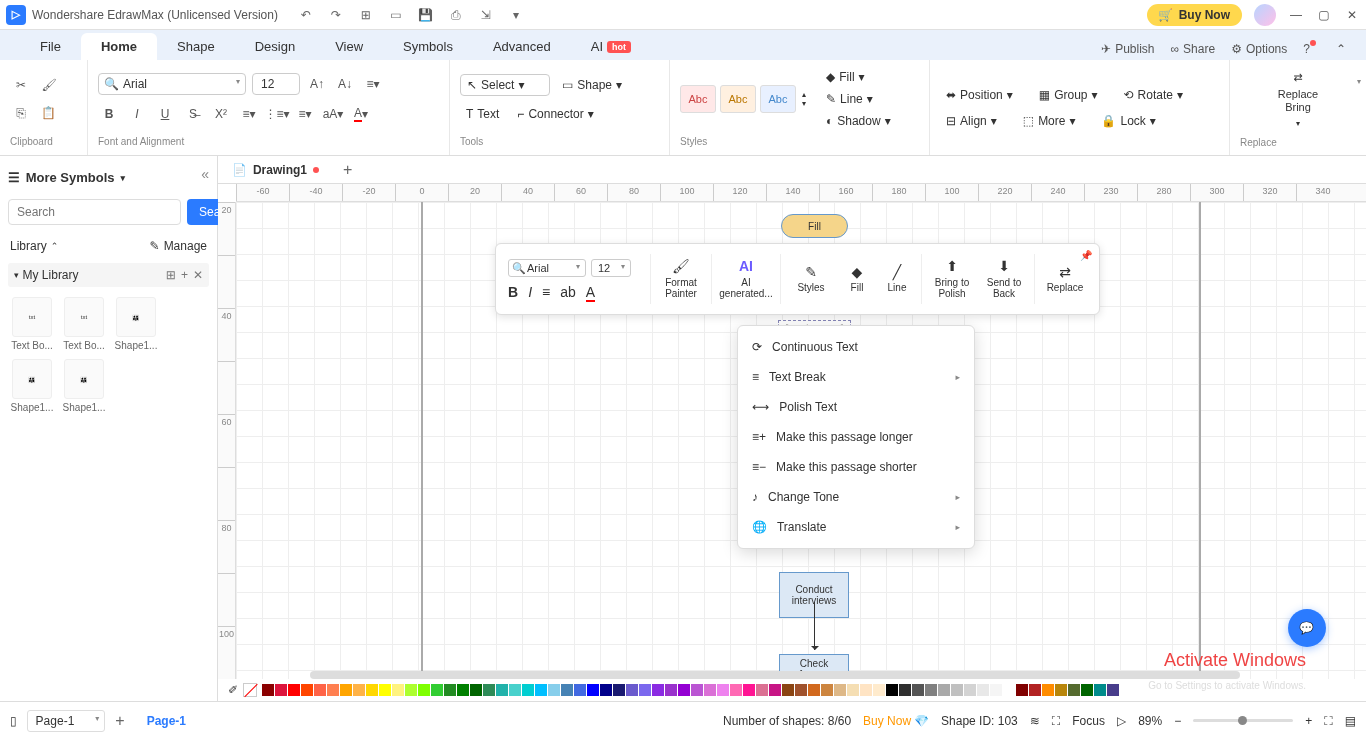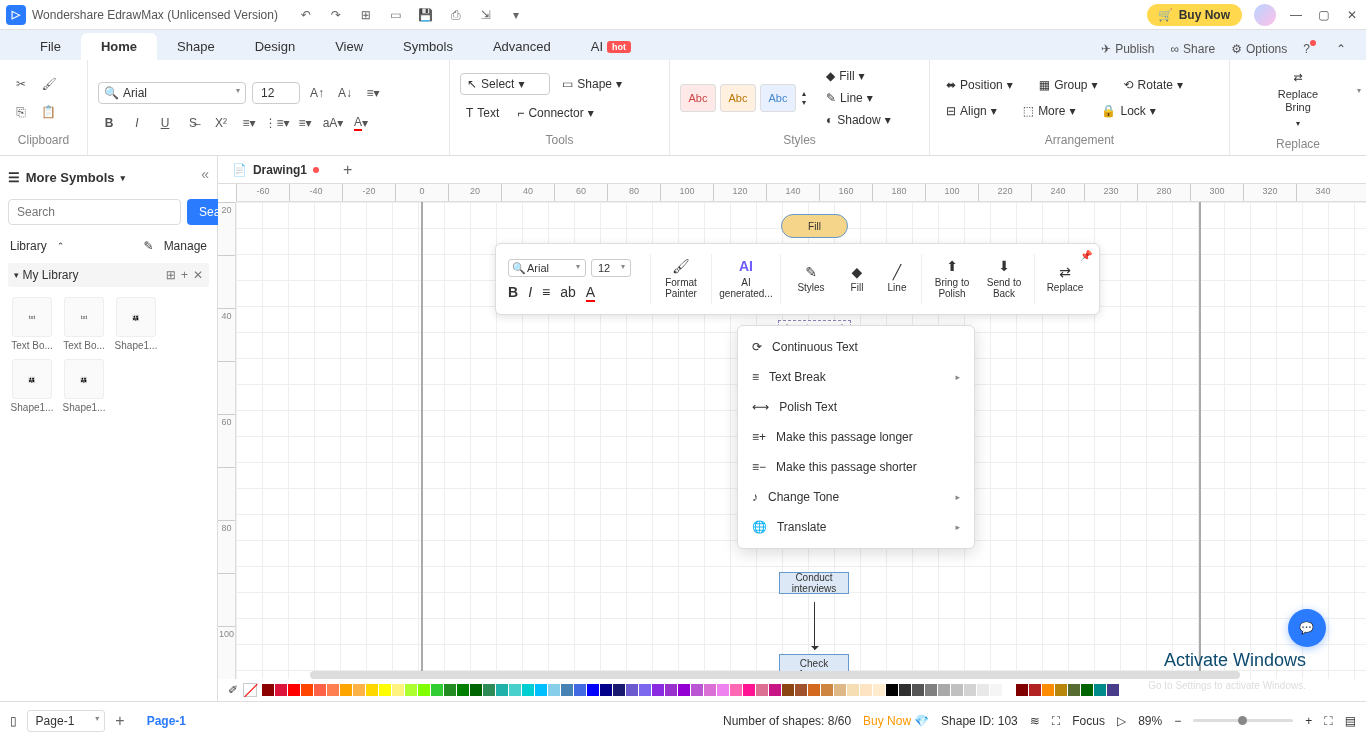--- a/index.html
+++ b/index.html
@@ -23,21 +23,21 @@
 .menu-ai { display: flex; align-items: center; gap: 4px; }
 .hot-badge { background: #ff5252; color: #fff; border-radius: 3px; padding: 1px 5px; font-size: 9px; font-weight: bold; }
 .menu-right { margin-left: auto; display: flex; gap: 16px; padding-right: 20px; align-items: center; padding-bottom: 4px;}
 .menu-right-btn { display: flex; align-items: center; gap: 4px; color: #555; cursor: pointer; font-size: 12px;}
 .notif-dot { width:6px;height:6px;background:#ff5252;border-radius:50%;position:relative;top:-6px;left:-4px;}
 
 
 .ribbon { height: 96px; background: #fff; display: flex; border-bottom: 1px solid #ddd; }
 .ribbon-group { border-right: 1px solid #e8e8e8; padding: 5px 10px; display: flex; flex-direction: column; }
 .ribbon-group-content { flex: 1; display: flex; align-items: center; gap: 6px; }
-.ribbon-group-label { font-size: 12px; color: #888; text-align: center; padding: 3px 0; position: relative;}
+.ribbon-group-label { font-size: 10px; color: #888; padding: 3px 0; position: relative;}
 .ribbon-icon { width: 22px; height: 22px; display: flex; align-items: center; justify-content: center; color: #555; cursor: pointer; border-radius: 3px;}
 .ribbon-col { display: flex; flex-direction: column; gap: 6px; }
 .ribbon-row { display: flex; gap: 6px; align-items: center; }
 .font-select { border: 1px solid #ccc; border-radius: 4px; padding: 3px 20px 3px 24px; font-size: 12px; width: 148px; position: relative; background:#fff;cursor:pointer;}
 .font-size-sel { border: 1px solid #ccc; border-radius: 4px; padding: 3px 16px 3px 8px; font-size: 12px; width: 48px;background:#fff;cursor:pointer;}
 .dropdown-arr { position: absolute; right: 5px; font-size: 8px; color: #888; }
 .abc-box { width: 36px; height: 28px; border: 1px solid #ddd; border-radius: 3px; display: flex; align-items: center; justify-content: center; font-size: 11px; cursor: pointer; }
 .abc-red { background: #ffe8e8; color: #c44; }
 .abc-orange { background: #fff0e0; color: #b70; }
 .abc-blue { background: #e8f0ff; color: #48c; }
@@ -52,21 +52,21 @@
 .tab-plus { padding: 4px 10px; font-size: 16px; color: #666; cursor: pointer; }
 
 
 .left-panel { position: absolute; left: 0; top: 156px; width: 218px; height: 548px; background: #fff; border-right: 1px solid #ddd; padding: 8px; }
 .more-symbols { display: flex; align-items: center; gap: 6px; font-weight: 600; font-size: 13px; padding: 6px 0; }
 .panel-collapse { position: absolute; right: 8px; top: 10px; cursor: pointer; color: #888; font-size:14px;}
 .search-row { display: flex; gap: 6px; margin: 8px 0; }
 .search-inp { flex: 1; border: 1px solid #ddd; border-radius: 4px; padding: 5px 8px; font-size: 12px; }
 .search-btn { background: #2b7bff; color: #fff; border: none; border-radius: 4px; padding: 5px 12px; cursor: pointer; font-size: 12px; }
 .lib-row { display: flex; justify-content: space-between; align-items: center; padding: 6px 2px; font-size: 12px; }
-.lib-row span{display:flex;align-items:center;gap:10px;}
+.lib-row span{display:flex;align-items:center;gap:4px;}
 .mylib-header { background: #f5f5f5; padding: 5px 6px; display: flex; align-items: center; font-size: 12px; border-radius: 3px; margin-top: 4px;}
 .mylib-icons { margin-left: auto; display: flex; gap: 5px; color: #777; }
 .shapes-grid { display: flex; flex-wrap: wrap; gap: 8px; padding: 10px 2px; }
 .shape-item { width: 44px; display: flex; flex-direction: column; align-items: center; gap: 3px; cursor: pointer; }
 .shape-thumb { width: 40px; height: 40px; border: 1px solid #eee; border-radius: 3px; display: flex; align-items: center; justify-content: center; font-size: 6px; text-align:center; background:#fafafa;}
 .shape-label { font-size: 10px; color: #666; white-space: nowrap; overflow: hidden; text-overflow: ellipsis; width: 44px; text-align: center; }
 
 
 .canvas-wrap { position: absolute; left: 218px; top: 184px; right: 0; bottom: 60px; background: #fff; }
 .ruler-h { position: absolute; top: 0; left: 18px; right: 0; height: 18px; background: #fafafa; border-bottom: 1px solid #ddd; display: flex; font-size: 9px; color: #888; }
@@ -104,21 +104,21 @@
 .color-sw { width: 12px; height: 12px; cursor: pointer; }
 .scroll-thumb { position:absolute; left:310px; bottom:60px; width:930px; height:8px; background:#ddd; border-radius:4px;}
 
 
 .status-bar { position: absolute; left: 0; bottom: 0; right: 0; height: 38px; background: #fff; border-top: 1px solid #ddd; display: flex; align-items: center; padding: 0 10px; gap: 10px; font-size: 12px; }
 .page-tab { padding: 4px 12px; color: #2b7bff; font-weight: 600; }
 .page-sel { border: 1px solid #ddd; padding: 3px 30px 3px 8px; border-radius: 3px; position:relative;cursor:pointer;}
 .status-right { margin-left: auto; display: flex; align-items: center; gap: 12px; }
 .zoom-track { width: 100px; height: 3px; background: #ddd; border-radius: 2px; position: relative; }
 .zoom-thumb { position: absolute; left: 45px; top: -3px; width: 9px; height: 9px; background: #888; border-radius: 50%; }
-.watermark { position:absolute; right:60px; bottom:68px; font-size:18px; color:#0c4a6e; pointer-events:none;}
+.watermark { position:absolute; right:60px; bottom:68px; font-size:18px; color:#ef4444; pointer-events:none;}
 .watermark2 { position:absolute; right:60px; bottom:48px; font-size:10px; color:#ddd; pointer-events:none;}
 
 
 .chat-bubble { position: absolute; right: 40px; bottom: 92px; width: 38px; height: 38px; background: #2b7bff; border-radius: 50%; display: flex; align-items: center; justify-content: center; color: #fff; cursor: pointer; box-shadow: 0 2px 8px rgba(43,123,255,0.4);}
 .icon-sm{font-size:14px;}
 </style>
 </head>
 <body>
 
 <div class="title-bar">
@@ -224,20 +224,21 @@
           <div class="ribbon-icon">S̶</div>
           <div class="ribbon-icon">X²</div>
           <div class="ribbon-icon">≡▾</div>
           <div class="ribbon-icon">⋮≡▾</div>
           <div class="ribbon-icon">≡▾</div>
           <div class="ribbon-icon">aA▾</div>
           <div class="ribbon-icon"><span style="border-bottom:2px solid red">A</span>▾</div>
         </div>
       </div>
     </div>
+    <div class="ribbon-group-label">Font and Alignment</div>
   </div>
 
   <div class="ribbon-group" style="width:220px">
     <div class="ribbon-group-content">
       <div class="ribbon-col" style="gap:8px">
         <div class="ribbon-row">
           <div class="tool-btn" style="border:1px solid #ccc;border-radius:4px;width:90px">↖ <span>Select</span> ▾</div>
           <div class="tool-btn">▭ <span>Shape</span>▾</div>
         </div>
         <div class="ribbon-row">
@@ -277,21 +278,20 @@
           <div class="tool-btn">▦ <span>Group</span>▾</div>
           <div class="tool-btn">⟲ <span>Rotate</span>▾</div>
         </div>
         <div class="ribbon-row" style="gap:14px">
           <div class="tool-btn">⊟ <span>Align</span>▾</div>
           <div class="tool-btn">⬚ <span>More</span>▾</div>
           <div class="tool-btn">🔒 <span>Lock</span>▾</div>
         </div>
       </div>
     </div>
-    <div class="ribbon-group-label">Arrangement</div>
   </div>
 
   <div class="ribbon-group" style="flex:1;border-right:none">
     <div class="ribbon-group-content" style="justify-content:center">
       <div class="big-btn">
         <span>⇄</span>
         <span style="width:45px">Replace Bring</span>
         <span style="font-size:8px">▾</span>
       </div>
     </div>
@@ -396,21 +396,21 @@
       <div>80</div>
       <div></div>
       <div>100</div>
       <div></div>
       <div>120</div>
     </div>
   <div class="canvas">
     <div class="page-edge"></div>
     <div class="flow-shape flow-start" style="left:545px;top:12px;width:67px;height:24px">Fill</div>
     <div class="flow-shape" style="left:542px;top:118px;width:73px;height:16px;border:1px dashed #88b;background:#fff;color:#999;font-size:9px">[requirements]</div>
-    <div class="flow-shape flow-process" style="left:543px;top:370px;width:70px;height:22px">Conduct interviews</div>
+    <div class="flow-shape flow-process" style="left:543px;top:370px;width:70px;height:46px">Conduct interviews</div>
     <div class="flow-line" style="left:578px;top:400px;height:48px"></div>
     <div class="flow-shape flow-process" style="left:543px;top:452px;width:70px;height:30px">Check references</div>
   </div>
 </div>
 
 <div class="float-toolbar">
   <div class="float-pin">📌</div>
   <div class="float-col" style="width:140px;align-items:flex-start;padding-left:4px">
     <div class="float-row">
       <div class="float-font"><span style="position:absolute;left:3px">🔍</span><span>Arial</span><span class="dropdown-arr">▾</span></div>

